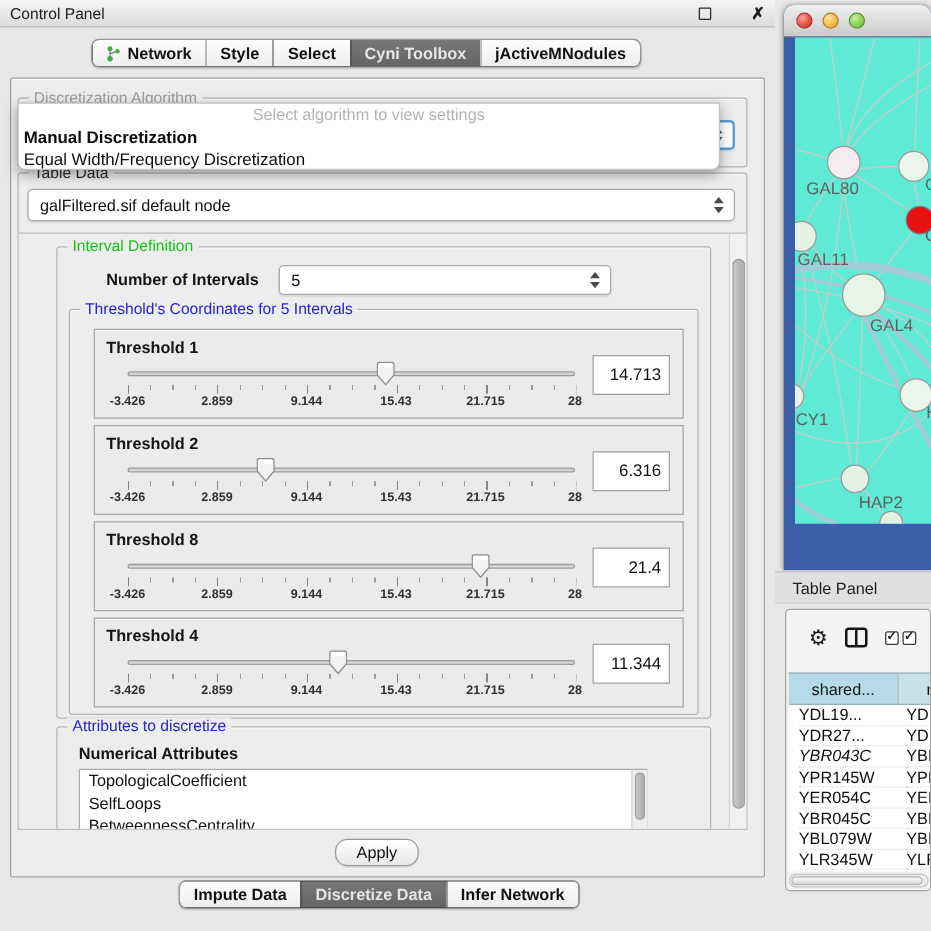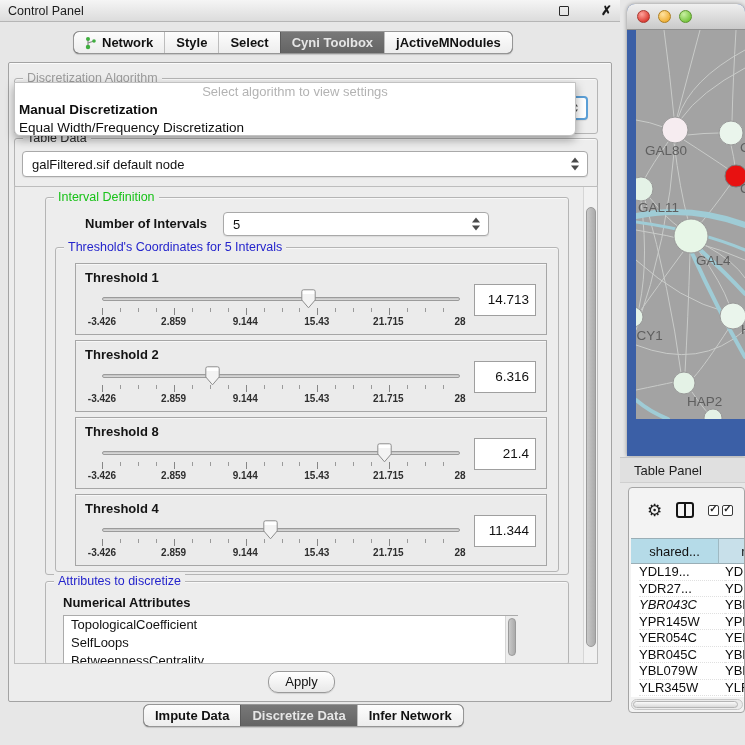--- a/index.html
+++ b/index.html
@@ -89,21 +89,21 @@
   
   #net-window { left:627px; top:4px; width:118px; height:452px; background:#3b5fa6; border-radius:8px 8px 0 0;
     box-shadow:0 0 4px rgba(0,0,0,0.4); }
   #net-titlebar { position:absolute; left:0; top:0; width:100%; height:26px;
     background:linear-gradient(#efefef,#cacaca); border-radius:8px 8px 0 0; border-bottom:1px solid #8f8f8f;
     display:flex; align-items:center; padding-left:10px; gap:8px; }
   .tl { width:13px; height:13px; border-radius:50%; }
   .tl-red { background:radial-gradient(circle at 35% 30%, #ffa39b, #da3a31 75%); border:1px solid #a93730; }
   .tl-yellow { background:radial-gradient(circle at 35% 30%, #ffe2a0, #efaf35 75%); border:1px solid #ad7f22; }
   .tl-green { background:radial-gradient(circle at 35% 30%, #c9f0a2, #77c63e 75%); border:1px solid #5c9430; }
-  #net-canvas { position:absolute; left:9px; top:26px; width:109px; height:389px; background:#a3a3a3; overflow:hidden; }
+  #net-canvas { position:absolute; left:9px; top:26px; width:109px; height:389px; background:#5eead4; overflow:hidden; }
 
   
   #tp-bar { left:620px; top:457px; width:125px; height:26px; background:#e0e0e0; border-top:1px solid #c6c6c6;
     border-bottom:1px solid #cfcfcf; display:flex; align-items:center; padding-left:14px; font-size:13px; color:#1d1d1d; }
   #table-panel { left:628px; top:487px; width:117px; height:226px; background:#f3f3f3;
     border:1px solid #a5a5a5; border-radius:4px; overflow:hidden; }
   .gear { font-size:17px; color:#1b1b1b; line-height:17px; }
   .split-icon { width:18px; height:16px; border:2px solid #141414; border-radius:3px; position:relative; }
   .split-icon::after { content:""; position:absolute; left:50%; top:0; width:2px; height:100%; background:#141414; transform:translateX(-50%); }
   .cbx { width:11px; height:11px; border:1.5px solid #3a3a3a; border-radius:2px; background:#fff; position:relative; }

